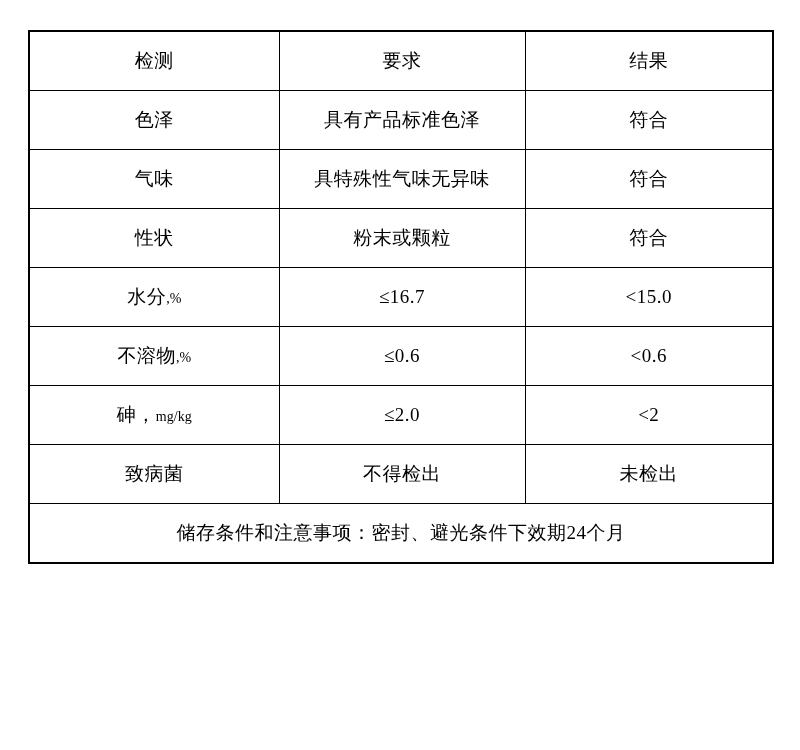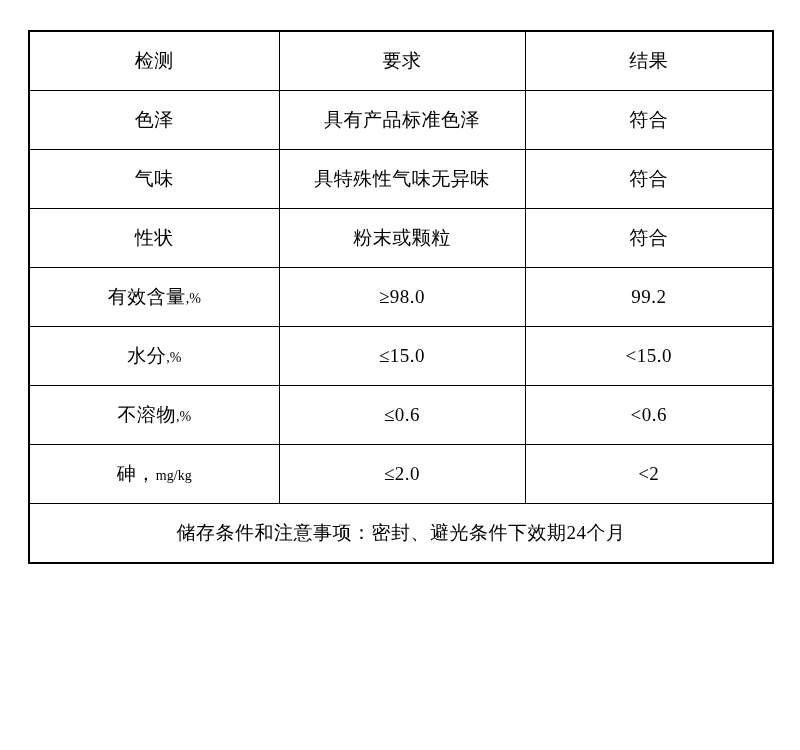--- a/index.html
+++ b/index.html
@@ -84,46 +84,46 @@
         <td>具特殊性气味无异味</td>
         <td>符合</td>
       </tr>
 
       <tr>
         <td><span>性状</span><span class="unit"></span></td>
         <td>粉末或颗粒</td>
         <td>符合</td>
       </tr>
 
-      <tr>
-        <td><span>有效含量</span><span class="unit">,%</span></td>
-        <td>≥98.0</td>
-        <td>99.2</td>
-      </tr>
 
       <tr>
         <td><span>水分</span><span class="unit">,%</span></td>
-        <td>≤15.0</td>
+        <td>≤16.7</td>
         <td>&lt;15.0</td>
       </tr>
 
       <tr>
         <td><span>不溶物</span><span class="unit">,%</span></td>
         <td>≤0.6</td>
         <td>&lt;0.6</td>
       </tr>
 
       <tr>
         <td><span>砷，</span><span class="unit">mg/kg</span></td>
         <td>≤2.0</td>
         <td>&lt;2</td>
       </tr>
 
 
 
 
+      <tr>
+        <td><span>致病菌</span><span class="unit"></span></td>
+        <td>不得检出</td>
+        <td>未检出</td>
+      </tr>
 
       <tr>
         <td class="note" colspan="3">储存条件和注意事项：密封、避光条件下效期24个月</td>
       </tr>
     </tbody>
   </table>
 </div>
 
 </body></html>

